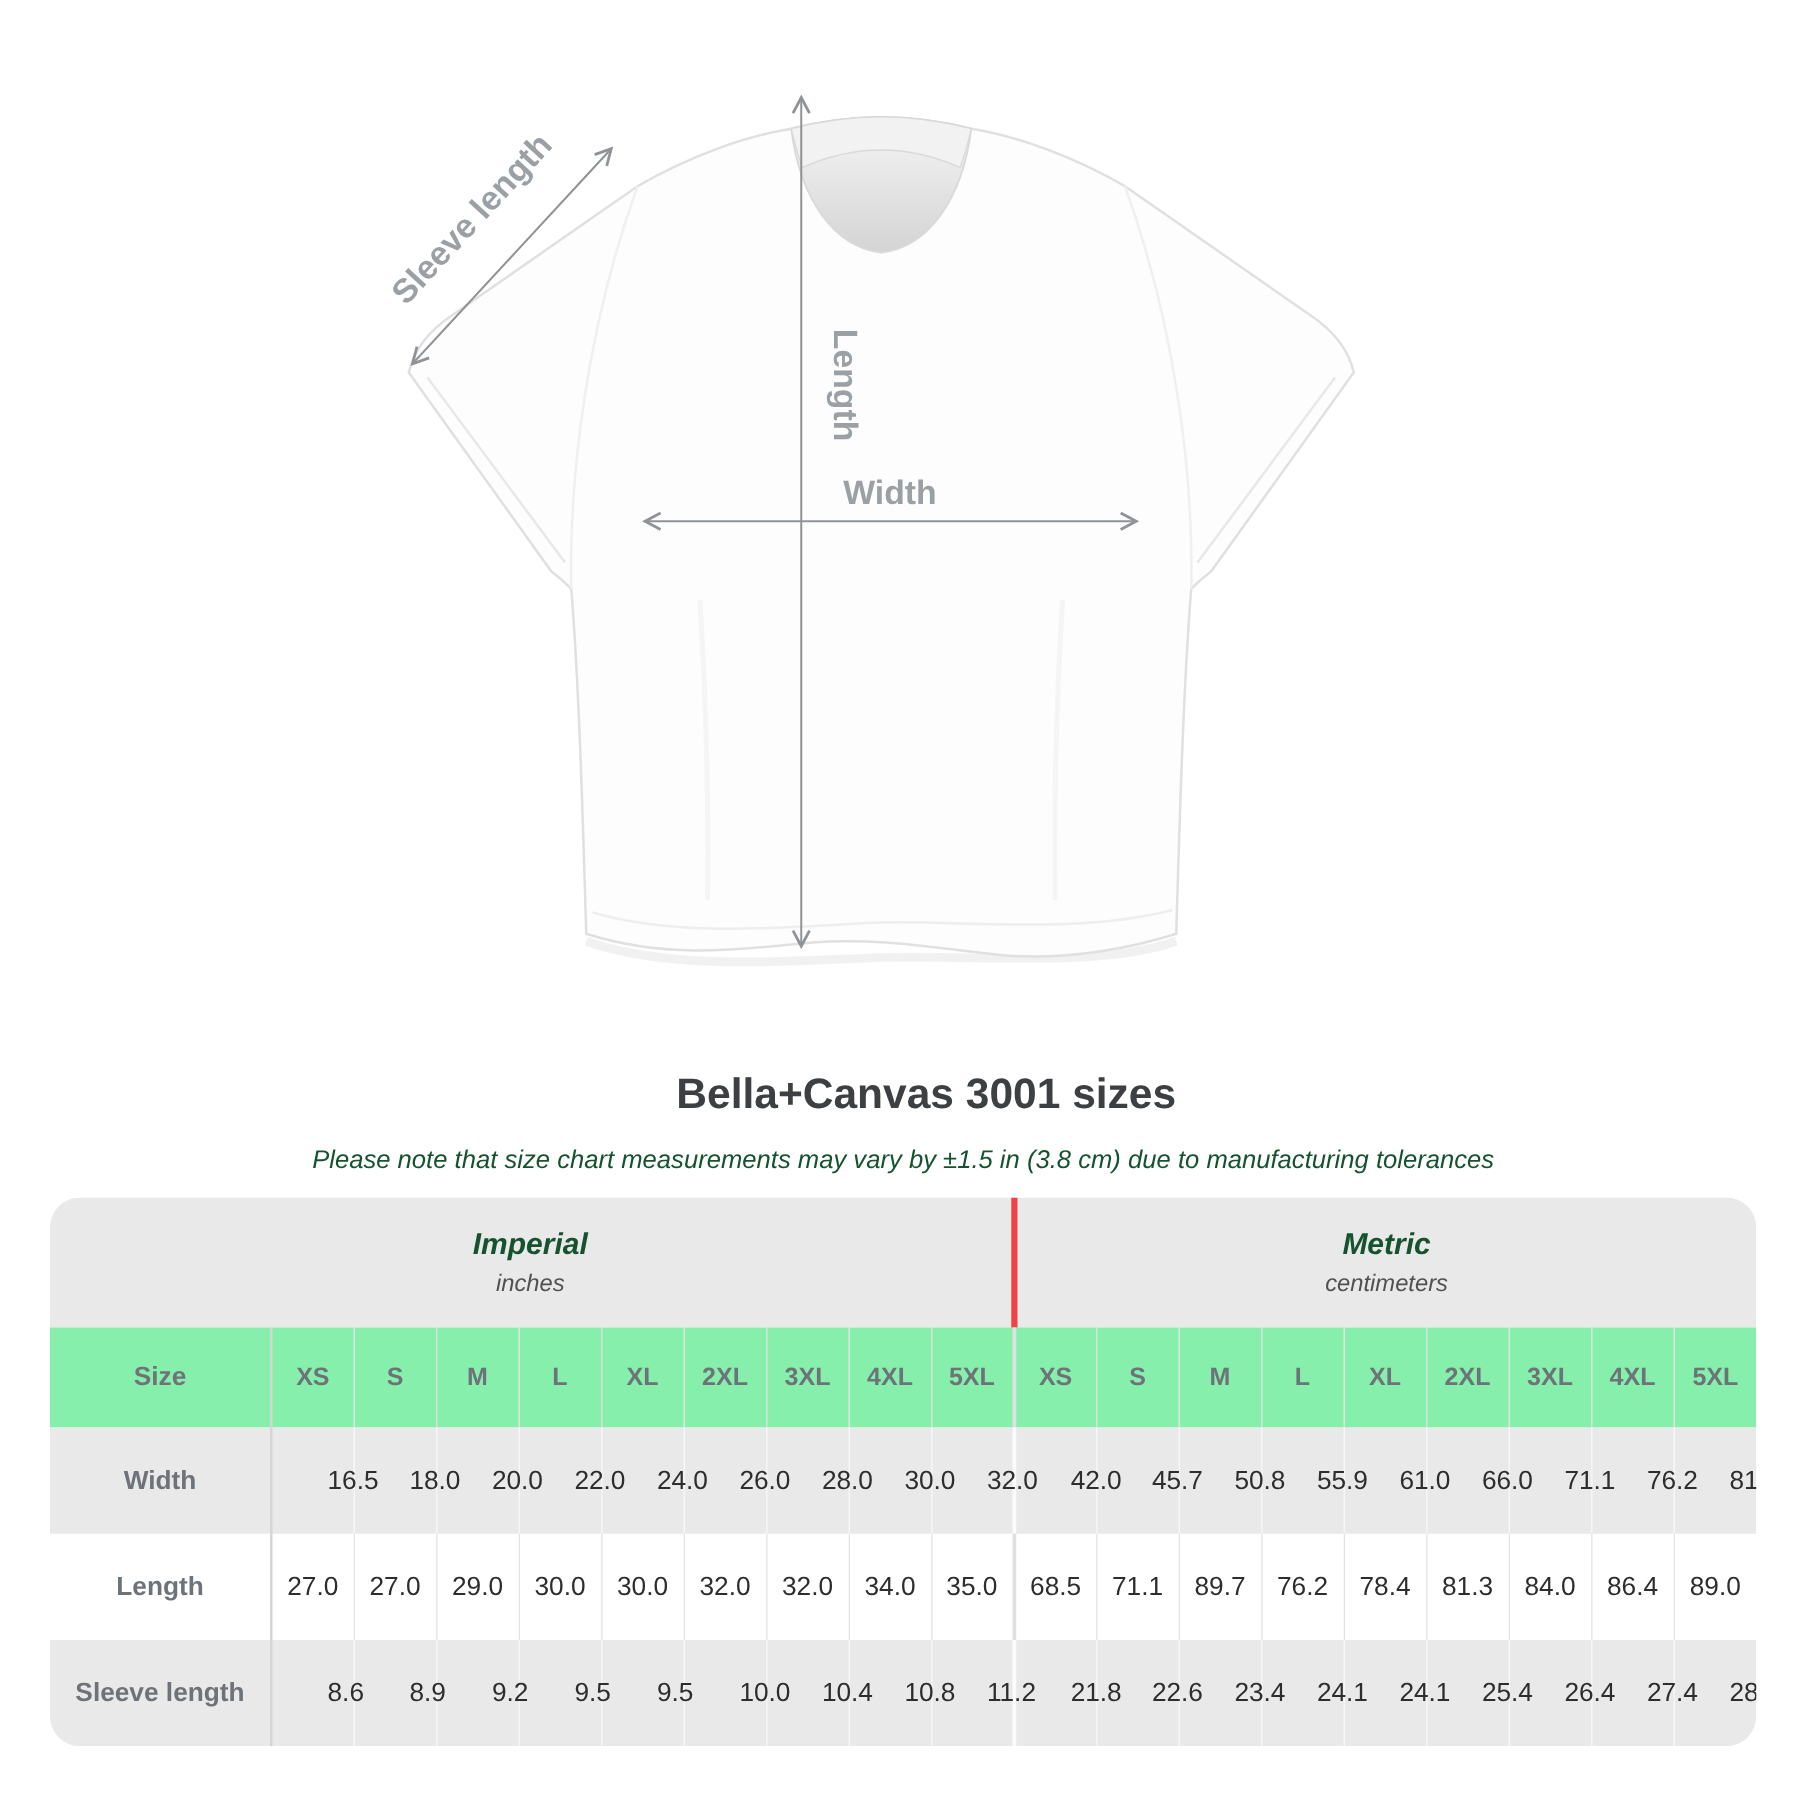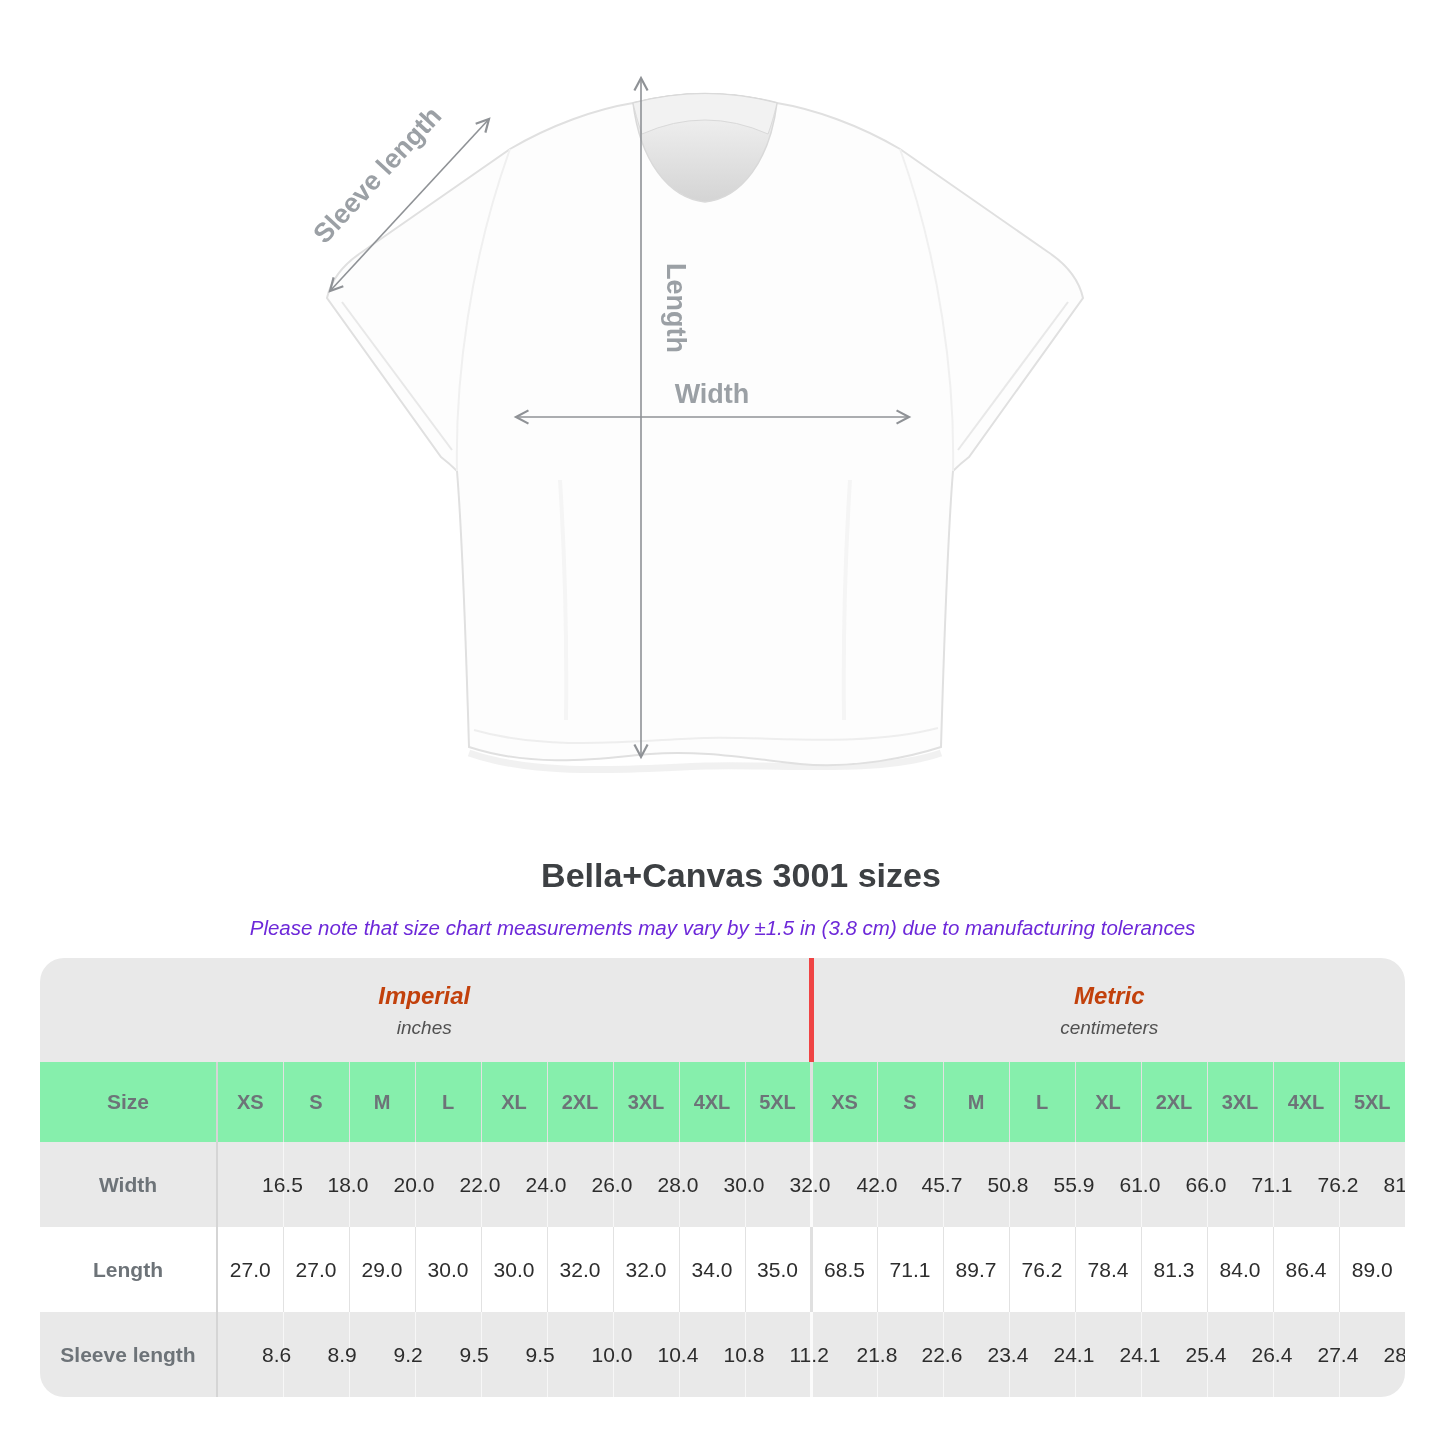--- a/index.html
+++ b/index.html
@@ -7,31 +7,31 @@
   body { font-family:"Liberation Sans","DejaVu Sans",sans-serif; }
   .page { position:relative; width:1445px; height:1445px; background:#fff; overflow:hidden; }
 
   
   .diagram { position:absolute; top:0; left:0; }
 
   
   .title { position:absolute; top:856px; left:0; width:100%; text-align:center;
            font-size:34px; font-weight:bold; color:#3d4043;padding-left:37px; }
   .subtitle { position:absolute; top:916px; left:0; width:100%; text-align:center;
-              font-style:italic; font-size:20.5px; color:#6d28d9; }
+              font-style:italic; font-size:20.5px; color:#14532d; }
 
   
   .size-table-wrap { position:absolute; top:958px; left:40px; width:1365px;
                      border-radius:24px; overflow:hidden; }
   table.size-table { width:100%; border-collapse:collapse; table-layout:fixed; }
   col.c-label { width:177px; }
   .size-table td, .size-table th { text-align:center; vertical-align:middle; }
 
   tr.band-row td { background:#e9e9e9; height:104px; }
-  .g-label { font-weight:bold; font-style:italic; font-size:24px; color:#c2410c; }
+  .g-label { font-weight:bold; font-style:italic; font-size:24px; color:#14532d; }
   .g-sub   { font-style:italic; font-size:19px; color:#515151; margin-top:7px; }
   td.band-met { border-left:5px solid #ef4444; }
 
   tr.size-row th, tr.size-row td { height:80px; background:#86efac; }
   th.corner { font-weight:bold; font-size:21px; color:#6d7378; }
   td.size-h { font-weight:bold; font-size:20px; color:#6d7378; border-left:1px solid #e2e2e2; }
 
   tr.m-row th, tr.m-row td { height:85px; }
   th.row-label { font-weight:bold; font-size:21px; color:#6d7378; }
   td.val { font-size:21px; color:#2d2d2d; border-left:1px solid #e2e2e2; }

